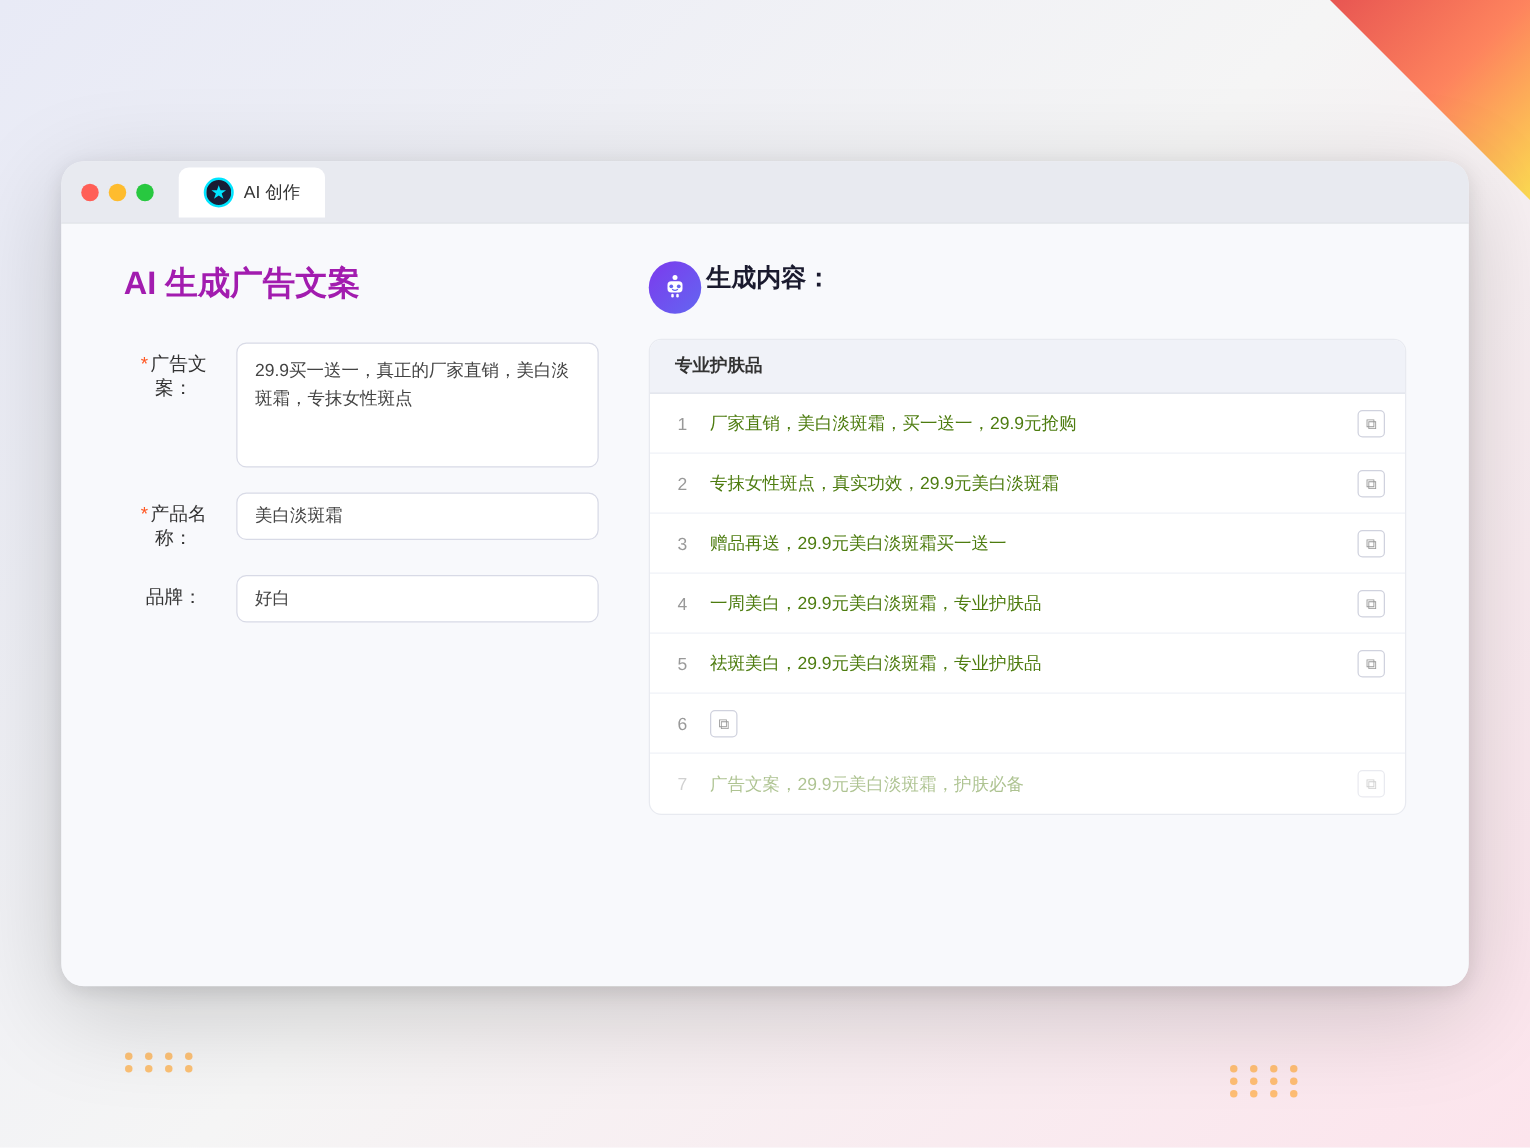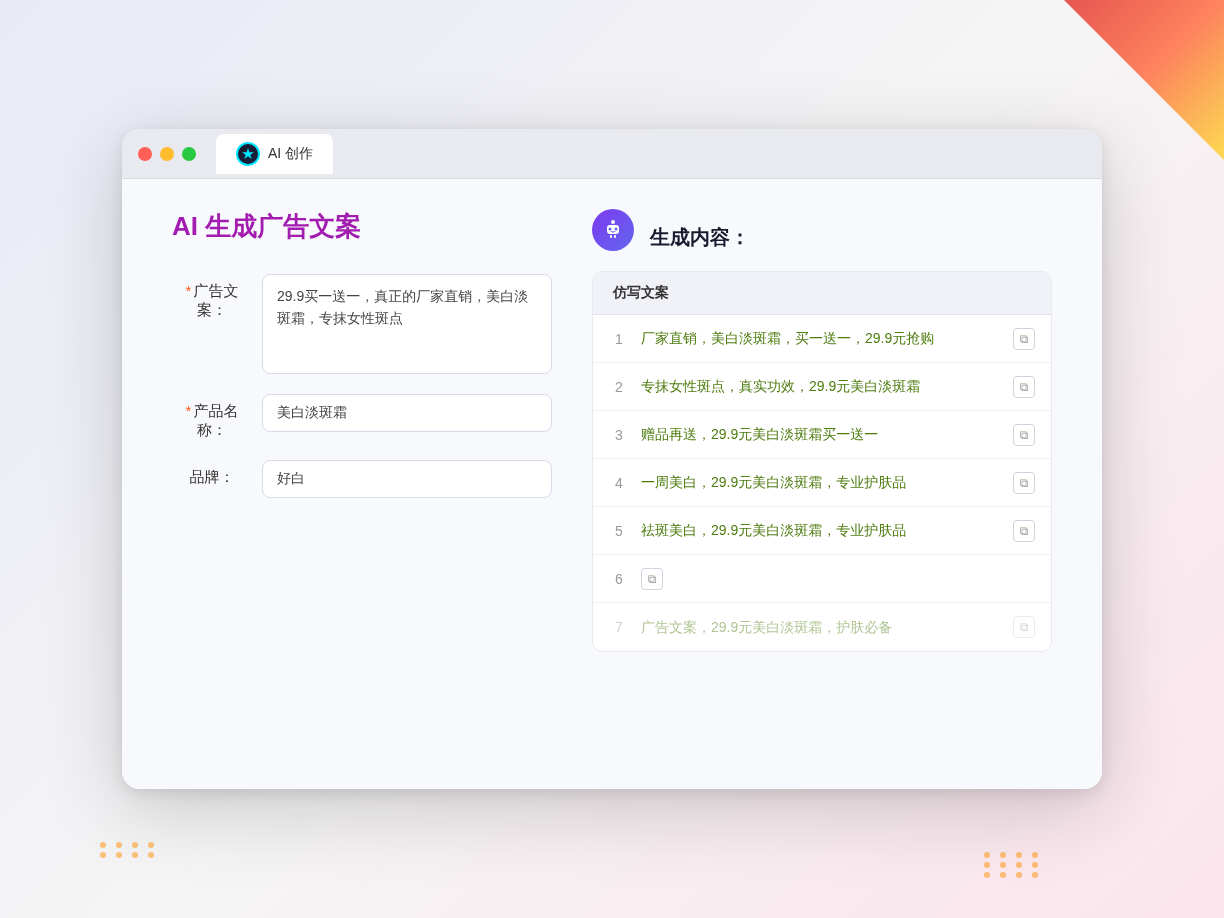--- a/index.html
+++ b/index.html
@@ -41,21 +41,21 @@
     }
     .dot-grid {
       display: grid;
       grid-template-columns: repeat(4, 12px);
       gap: 4px;
     }
     .dot-grid .dot { width: 6px; height: 6px; margin: 0; background: #ffab40; opacity: 0.7; }
 
     
     .browser-window {
-      width: 980px;
+      width: 1126px;
       min-height: 660px;
       background: #f0f2f7;
       border-radius: 18px;
       box-shadow: 0 20px 80px rgba(0,0,0,0.18), 0 4px 16px rgba(0,0,0,0.10);
       overflow: hidden;
       position: relative;
       z-index: 10;
     }
 
     
@@ -168,22 +168,22 @@
       cursor: pointer;
       letter-spacing: 1px;
     }
 
     
     .right-panel {
       flex: 1;
     }
     .result-header {
       display: flex;
-      align-items: flex-end;
-      gap: 16px;
+      align-items: flex-start;
+      gap: 4px;
       margin-bottom: 20px;
     }
     .robot-icon {
       width: 42px; height: 42px;
       border-radius: 50%;
       background: linear-gradient(135deg, #7c3aed, #6366f1);
       display: flex; align-items: center; justify-content: center;
       color: white;
       font-size: 20px;
     }
@@ -331,21 +331,21 @@
             <circle cx="15" cy="11" r="1.5" fill="#6366f1"></circle>
             <rect x="9" y="17" width="2" height="3" rx="1" fill="white"></rect>
             <rect x="13" y="17" width="2" height="3" rx="1" fill="white"></rect>
             <path d="M10 13.5 Q12 15 14 13.5" stroke="#6366f1" stroke-width="1" fill="none" stroke-linecap="round"></path>
           </svg>
         </div>
         <h2 class="result-title">生成内容：</h2>
       </div>
 
       <div class="result-table">
-        <div class="result-table-header">仿写文案</div>
+        <div class="result-table-header">专业护肤品</div>
 
         <div class="result-row">
           <span class="row-num">1</span>
           <span class="row-text">厂家直销，美白淡斑霜，买一送一，29.9元抢购</span>
           <div class="copy-icon">⧉</div>
         </div>
         <div class="result-row">
           <span class="row-num">2</span>
           <span class="row-text">专抹女性斑点，真实功效，29.9元美白淡斑霜</span>
           <div class="copy-icon">⧉</div>

